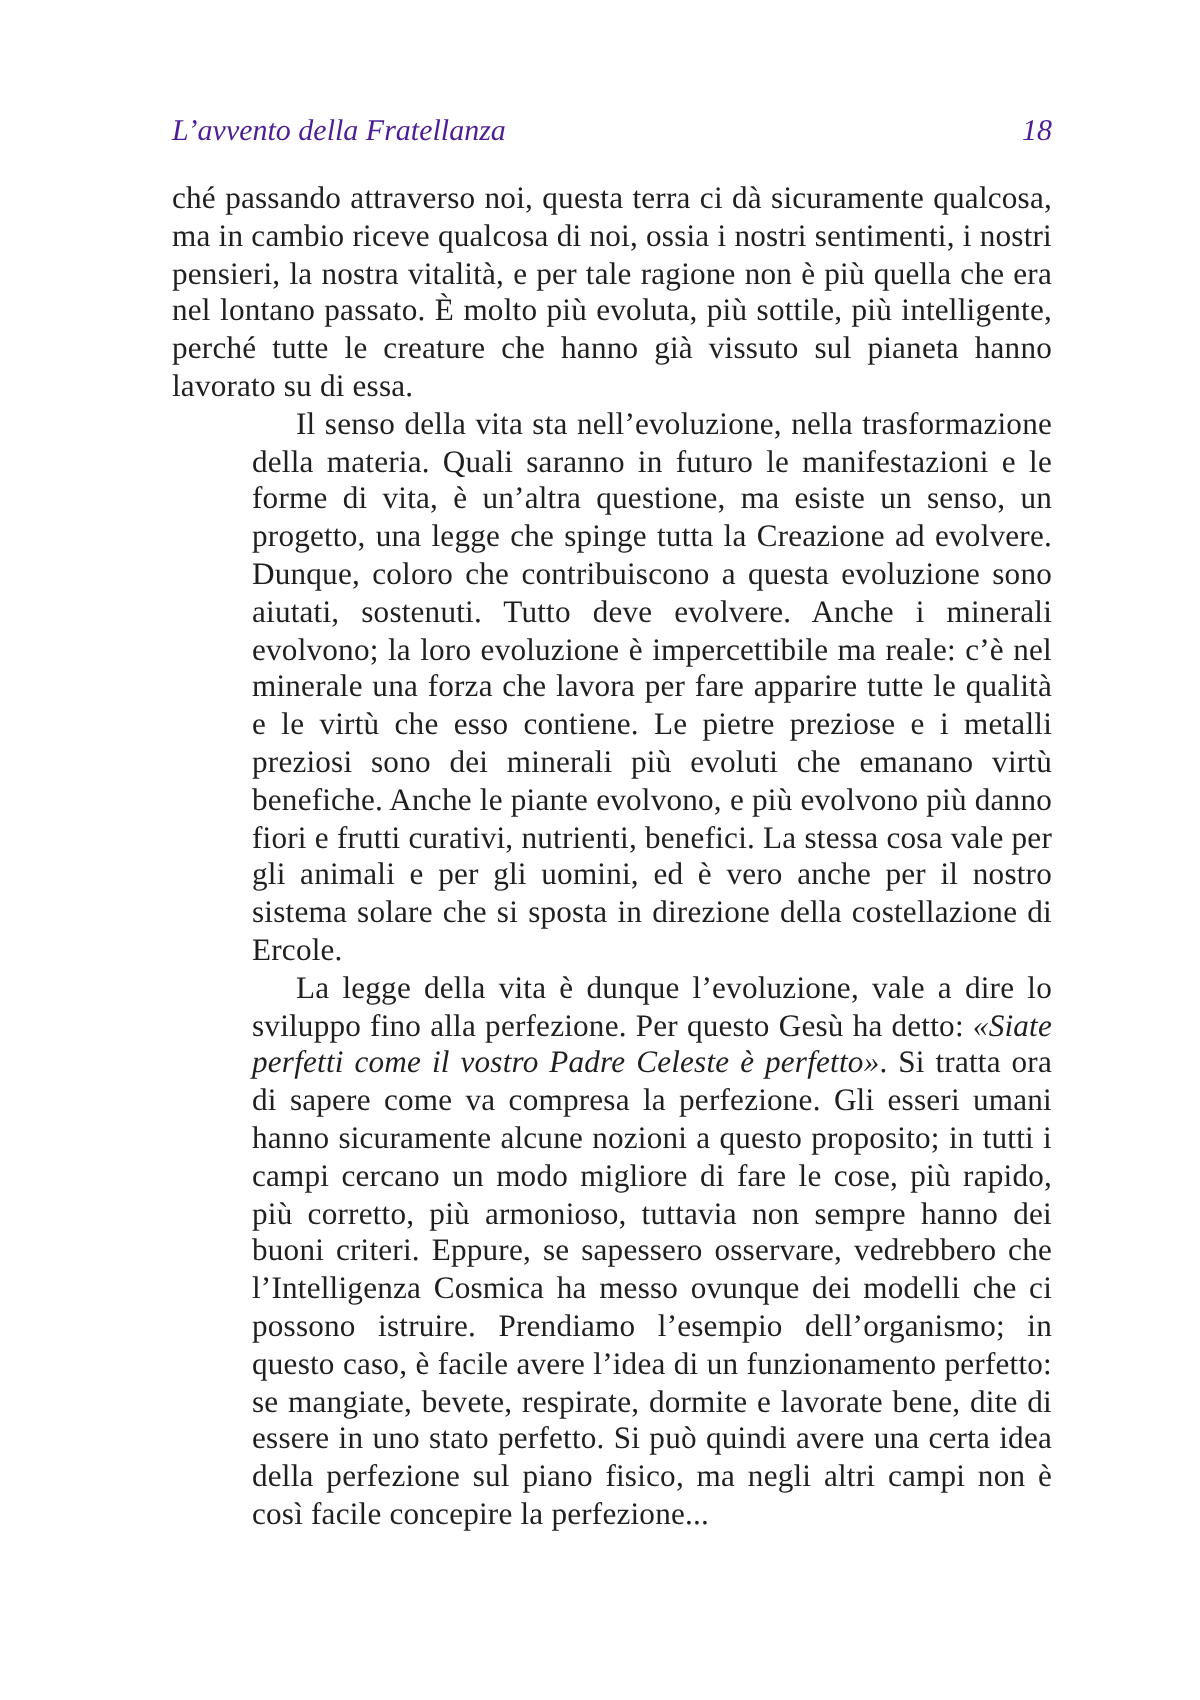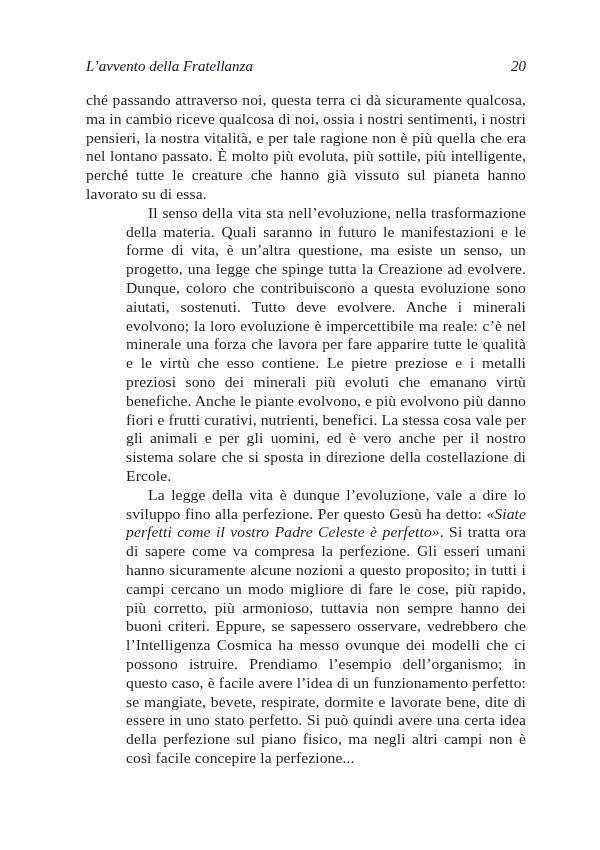--- a/index.html
+++ b/index.html
@@ -18,21 +18,21 @@
     color: #1f1f1f;
     overflow: hidden;
   }
   .running-head {
     display: flex;
     justify-content: space-between;
     align-items: baseline;
     font-style: italic;
     font-size: 15px;
     line-height: 18px;
-    color: #0f172a;
+    color: #4c1d95;
   }
   .body-text {
     margin-top: 16px;
     font-size: 15.6px;
     line-height: 18.8px;
     text-align: justify;
     letter-spacing: 0.1px;
   }
   p.para {
     margin: 0;
@@ -45,20 +45,20 @@
   .italic {
     font-style: italic;
   }
 </style>
 </head>
 <body>
 
 <div class="page">
   <div class="running-head">
     <span>L’avvento della Fratellanza</span>
-    <span>20</span>
+    <span>18</span>
   </div>
   <div class="body-text">
       <p class="para"><span>ché passando attraverso noi, questa terra ci dà sicuramente qualcosa, ma in cambio riceve qualcosa di noi, ossia i nostri sentimenti, i nostri pensieri, la nostra vitalità, e per tale ragione non è più quella che era nel lontano passato. È molto più evoluta, più sottile, più intelligente, perché tutte le creature che hanno già vissuto sul pianeta hanno lavorato su di essa.</span></p>
       <p class="para indent"><span>Il senso della vita sta nell’evoluzione, nella trasformazione della materia. Quali saranno in futuro le manifestazioni e le forme di vita, è un’altra questione, ma esiste un senso, un progetto, una legge che spinge tutta la Creazione ad evolvere. Dunque, coloro che contribuiscono a questa evoluzione sono aiutati, sostenuti. Tutto deve evolvere. Anche i minerali evolvono; la loro evoluzione è impercettibile ma reale: c’è nel minerale una forza che lavora per fare apparire tutte le qualità e le virtù che esso contiene. Le pietre preziose e i metalli preziosi sono dei minerali più evoluti che emanano virtù benefiche. Anche le piante evolvono, e più evolvono più danno fiori e frutti curativi, nutrienti, benefici. La stessa cosa vale per gli animali e per gli uomini, ed è vero anche per il nostro sistema solare che si sposta in direzione della costellazione di Ercole.</span></p>
       <p class="para indent"><span>La legge della vita è dunque l’evoluzione, vale a dire lo sviluppo fino alla perfezione. Per questo Gesù ha detto: </span><span class="italic">«Siate perfetti come il vostro Padre Celeste è perfetto»</span><span>. Si tratta ora di sapere come va compresa la perfezione. Gli esseri umani hanno sicuramente alcune nozioni a questo proposito; in tutti i campi cercano un modo migliore di fare le cose, più rapido, più corretto, più armonioso, tuttavia non sempre hanno dei buoni criteri. Eppure, se sapessero osservare, vedrebbero che l’Intelligenza Cosmica ha messo ovunque dei modelli che ci possono istruire. Prendiamo l’esempio dell’organismo; in questo caso, è facile avere l’idea di un funzionamento perfetto: se mangiate, bevete, respirate, dormite e lavorate bene, dite di essere in uno stato perfetto. Si può quindi avere una certa idea della perfezione sul piano fisico, ma negli altri campi non è così facile concepire la perfezione...</span></p>
     </div>
 </div>
 
 </body></html>

